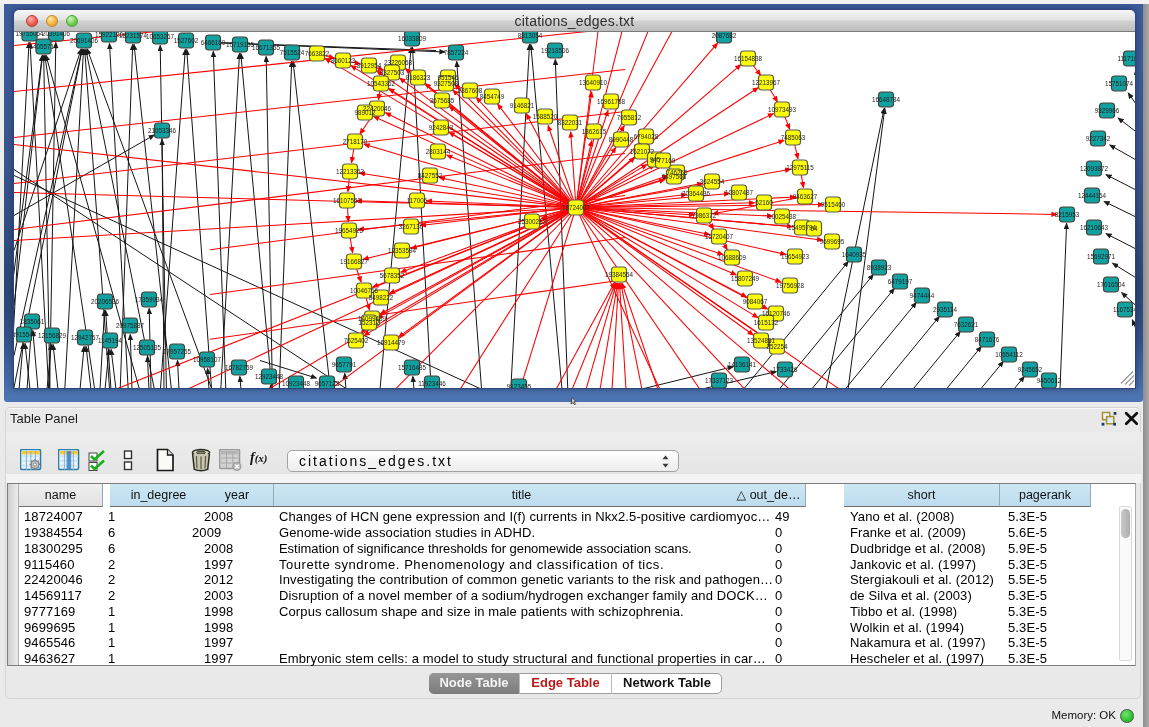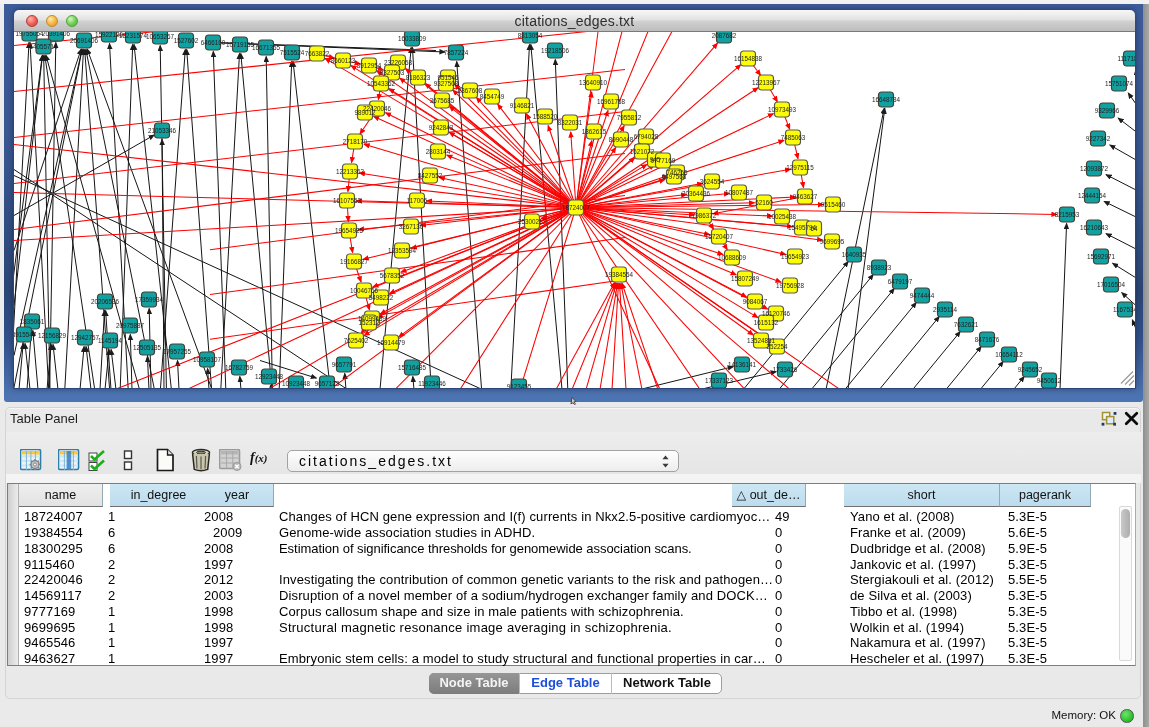--- a/index.html
+++ b/index.html
@@ -643,54 +643,56 @@
     <svg style="position:absolute;right:8px;top:3px" width="9" height="15" viewBox="0 0 9 15">
       <path d="M4.5 1.5 L7.6 5.3 L1.4 5.3 Z" fill="#3a3a3a"></path>
         <path d="M4.5 13.5 L1.4 9.7 L7.6 9.7 Z" fill="#3a3a3a"></path>
     </svg>
   </div>
   <div class="abs" id="tbl"></div>
   <div class="abs" id="gutter"></div>
   <div class="abs hc" style="left:19px;width:84px;background:linear-gradient(180deg,#efefef,#e2e2e2)">name</div>
   <div class="abs hc" style="left:110px;width:98px">in_degree</div>
   <div class="abs hc" style="left:201px;width:73px">year</div>
+  <div class="abs hc" style="left:274px;width:496px">title</div>
   <div class="abs hc" style="left:732px;width:74px">△&nbsp;out_de…</div>
   <div class="abs hc" style="left:844px;width:156px">short</div>
   <div class="abs hc" style="left:1000px;width:91px">pagerank</div>
   <div class="trow" style="top:509.3px">
       <span style="left:24px">18724007</span>
       <span style="left:108px">1</span>
       <span style="left:204px">2008</span>
       <span style="left:279px;letter-spacing:0.12px">Changes of HCN gene expression and I(f) currents in Nkx2.5-positive cardiomyoc…</span>
       <span style="left:775px">49</span>
       <span style="left:850px">Yano et al. (2008)</span>
       <span style="left:1008px">5.3E-5</span>
     </div>
     <div class="trow" style="top:525.0px">
       <span style="left:24px">19384554</span>
       <span style="left:108px">6</span>
-      <span style="left:213px">2009</span>
+      <span style="left:192px">2009</span>
       <span style="left:279px;letter-spacing:0.12px">Genome-wide association studies in ADHD.</span>
       <span style="left:775px">0</span>
       <span style="left:850px">Franke et al. (2009)</span>
       <span style="left:1008px">5.6E-5</span>
     </div>
     <div class="trow" style="top:540.8px">
       <span style="left:24px">18300295</span>
       <span style="left:108px">6</span>
       <span style="left:204px">2008</span>
       <span style="left:279px;letter-spacing:-0.05px">Estimation of significance thresholds for genomewide association scans.</span>
       <span style="left:775px">0</span>
       <span style="left:850px">Dudbridge et al. (2008)</span>
       <span style="left:1008px">5.9E-5</span>
     </div>
     <div class="trow" style="top:556.5px">
       <span style="left:24px">9115460</span>
       <span style="left:108px">2</span>
       <span style="left:204px">1997</span>
+      <span style="left:279px;letter-spacing:0.54px">Tourette syndrome. Phenomenology and classification of tics.</span>
       <span style="left:775px">0</span>
       <span style="left:850px">Jankovic et al. (1997)</span>
       <span style="left:1008px">5.3E-5</span>
     </div>
     <div class="trow" style="top:572.3px">
       <span style="left:24px">22420046</span>
       <span style="left:108px">2</span>
       <span style="left:204px">2012</span>
       <span style="left:279px;letter-spacing:0.12px">Investigating the contribution of common genetic variants to the risk and pathogen…</span>
       <span style="left:775px">0</span>
@@ -712,21 +714,20 @@
       <span style="left:204px">1998</span>
       <span style="left:279px;letter-spacing:0.12px">Corpus callosum shape and size in male patients with schizophrenia.</span>
       <span style="left:775px">0</span>
       <span style="left:850px">Tibbo et al. (1998)</span>
       <span style="left:1008px">5.3E-5</span>
     </div>
     <div class="trow" style="top:619.5px">
       <span style="left:24px">9699695</span>
       <span style="left:108px">1</span>
       <span style="left:204px">1998</span>
-      <span style="left:279px;letter-spacing:0.25px">Structural magnetic resonance image averaging in schizophrenia.</span>
       <span style="left:775px">0</span>
       <span style="left:850px">Wolkin et al. (1994)</span>
       <span style="left:1008px">5.3E-5</span>
     </div>
     <div class="trow" style="top:635.3px">
       <span style="left:24px">9465546</span>
       <span style="left:108px">1</span>
       <span style="left:204px">1997</span>
       <span style="left:775px">0</span>
       <span style="left:850px">Nakamura et al. (1997)</span>
@@ -738,20 +739,20 @@
       <span style="left:204px">1997</span>
       <span style="left:279px;letter-spacing:0.12px">Embryonic stem cells: a model to study structural and functional properties in car…</span>
       <span style="left:775px">0</span>
       <span style="left:850px">Hescheler et al. (1997)</span>
       <span style="left:1008px">5.3E-5</span>
     </div>
   <div class="abs" id="vsb"></div>
   <div class="abs" id="vsbthumb"></div>
   <div class="abs" id="tabs"></div>
   <div class="abs tab" style="left:429px;width:90px;background:linear-gradient(180deg,#969696,#7c7c7c);color:#f4f4f4;border-radius:5px 0 0 5px">Node Table</div>
-  <div class="abs tab" style="left:519px;width:92px;color:#1d4ed8;border-left:1px solid #bbb">Edge Table</div>
+  <div class="abs tab" style="left:519px;width:92px;color:#b91c1c;border-left:1px solid #bbb">Edge Table</div>
   <div class="abs tab" style="left:611px;width:111px;color:#111;border-left:1px solid #bbb">Network Table</div>
   <div class="abs" id="mem">Memory: OK</div>
   <div class="abs" id="memdot"></div>
   <div class="abs" id="rightstrip"></div>
   <svg class="abs" style="left:569px;top:397px" width="10" height="10" viewBox="0 0 16 16">
     <path d="M3 1.5 L4.6 12 L7 9.4 L10.8 11.2 L11.6 9.6 L7.9 7.8 L11 6 Z" fill="#cfcfcf" stroke="#3f3f3f" stroke-width="1.4" transform="rotate(18 7 7)"></path>
   </svg>
 </div>
 </body></html>

